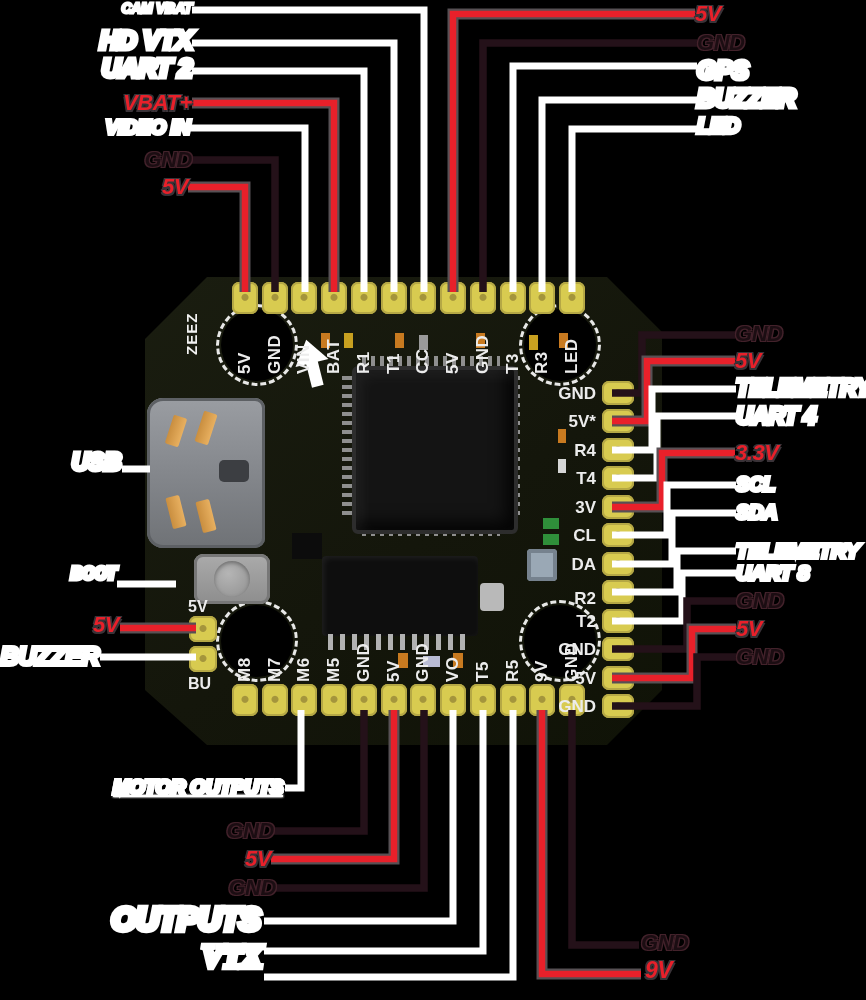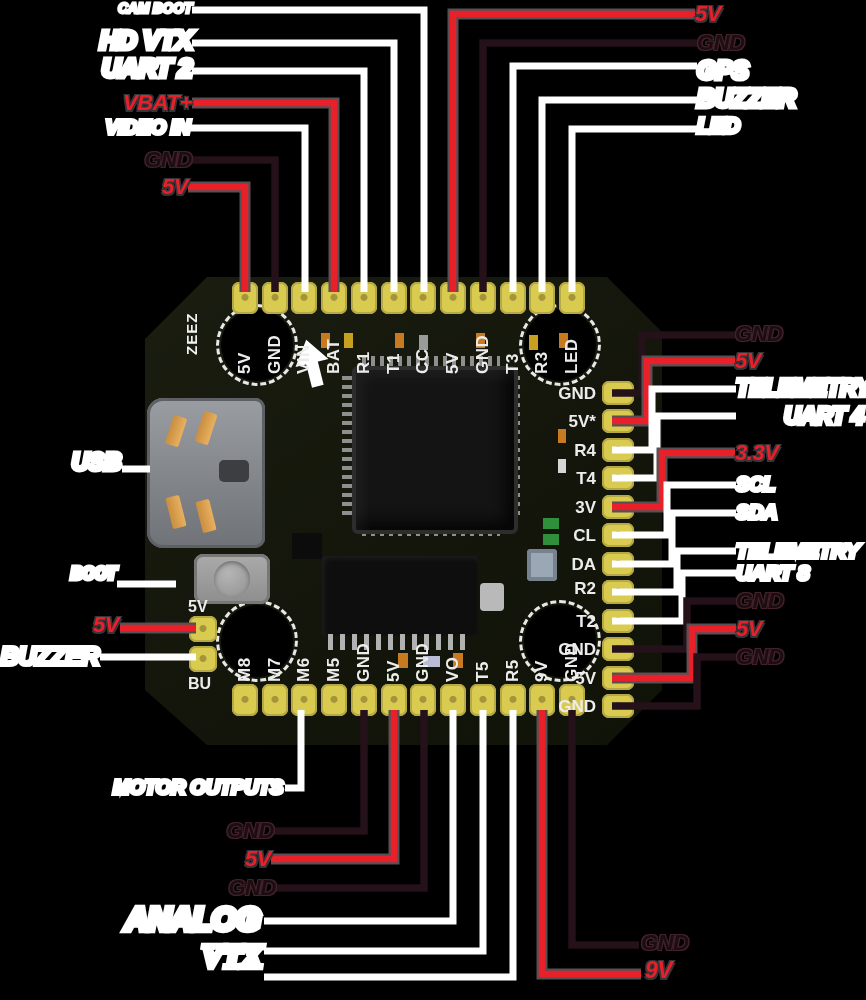--- a/index.html
+++ b/index.html
@@ -160,21 +160,21 @@
         <div class="vpin" style="left: 357.57px; top: 349px; height: 56px;">R5</div>
         <div class="vpin" style="left: 387.3px; top: 349px; height: 56px;">9V</div>
         <div class="vpin" style="left: 417.03px; top: 349px; height: 56px;">GND</div>
         <div class="rpin" style="left: 391px; top: 107px;">GND</div>
         <div class="rpin" style="left: 391px; top: 135.45px;">5V*</div>
         <div class="rpin" style="left: 391px; top: 163.9px;">R4</div>
         <div class="rpin" style="left: 391px; top: 192.35px;">T4</div>
         <div class="rpin" style="left: 391px; top: 220.8px;">3V</div>
         <div class="rpin" style="left: 391px; top: 249.25px;">CL</div>
         <div class="rpin" style="left: 391px; top: 277.7px;">DA</div>
-        <div class="rpin" style="left: 391px; top: 302px;">R2</div>
+        <div class="rpin" style="left: 391px; top: 312px;">R2</div>
         <div class="rpin" style="left: 391px; top: 334.6px;">T2</div>
         <div class="rpin" style="left: 391px; top: 363.05px;">GND</div>
         <div class="rpin" style="left: 391px; top: 391.5px;">5V</div>
         <div class="rpin" style="left: 391px; top: 419.95px;">GND</div>
         <div class="hpin" style="left: 43px; top: 321px;">5V</div>
         <div class="hpin" style="left: 43px; top: 398px;">BU</div>
       </div>
   </div>
 
   <svg id="wires" width="866" height="1000">
@@ -219,49 +219,49 @@
       <polyline points="639,945 572,945 572,710" fill="none" stroke="#241119" stroke-width="7.5"></polyline>
       <polyline points="641,974 542,974 542,710" fill="none" stroke="#575054" stroke-width="11"></polyline>
       <polyline points="641,974 542,974 542,710" fill="none" stroke="#e8202a" stroke-width="6.5"></polyline>
       <polyline points="122,469 150,469" fill="none" stroke="#ffffff" stroke-width="7"></polyline>
       <polyline points="117,584 176,584" fill="none" stroke="#ffffff" stroke-width="7"></polyline>
       <polyline points="120,628 196,628" fill="none" stroke="#575054" stroke-width="11"></polyline>
       <polyline points="120,628 196,628" fill="none" stroke="#e8202a" stroke-width="6.5"></polyline>
       <polyline points="100,657 196,657" fill="none" stroke="#ffffff" stroke-width="7"></polyline>
     </svg>
   <div id="labels">
-      <div class="lbl lw" style="top: 1px; font-size: 14px; right: 674px; -webkit-text-stroke: 2.8px rgb(255, 255, 255); text-shadow: rgb(255, 255, 255) 0px 0px 2px, rgb(255, 255, 255) 0px 0px 2px;">CAM BOOT</div>
+      <div class="lbl lw" style="top: 1px; font-size: 14px; right: 674px; -webkit-text-stroke: 2.8px rgb(255, 255, 255); text-shadow: rgb(255, 255, 255) 0px 0px 2px, rgb(255, 255, 255) 0px 0px 2px;">CAM VBAT</div>
       <div class="lbl lw" style="top: 27px; font-size: 26px; right: 674px; -webkit-text-stroke: 5.2px rgb(255, 255, 255); text-shadow: rgb(255, 255, 255) 0px 0px 2px, rgb(255, 255, 255) 0px 0px 2px;">HD VTX</div>
       <div class="lbl lw" style="top: 55px; font-size: 26px; right: 674px; -webkit-text-stroke: 5.2px rgb(255, 255, 255); text-shadow: rgb(255, 255, 255) 0px 0px 2px, rgb(255, 255, 255) 0px 0px 2px;">UART 2</div>
       <div class="lbl lr" style="top: 92px; font-size: 22px; right: 674px;">VBAT+</div>
       <div class="lbl lw" style="top: 117px; font-size: 20px; right: 676px; -webkit-text-stroke: 4px rgb(255, 255, 255); text-shadow: rgb(255, 255, 255) 0px 0px 2px, rgb(255, 255, 255) 0px 0px 2px;">VIDEO IN</div>
       <div class="lbl lg" style="top: 149px; font-size: 22px; right: 674px;">GND</div>
       <div class="lbl lr" style="top: 176px; font-size: 22px; right: 678px;">5V</div>
       <div class="lbl lr" style="top: 3px; font-size: 22px; left: 695px;">5V</div>
       <div class="lbl lg" style="top: 32px; font-size: 22px; left: 697px;">GND</div>
       <div class="lbl lw" style="top: 58px; font-size: 25px; left: 697px; -webkit-text-stroke: 5px rgb(255, 255, 255); text-shadow: rgb(255, 255, 255) 0px 0px 2px, rgb(255, 255, 255) 0px 0px 2px;">GPS</div>
       <div class="lbl lw" style="top: 86px; font-size: 25px; left: 697px; -webkit-text-stroke: 5px rgb(255, 255, 255); text-shadow: rgb(255, 255, 255) 0px 0px 2px, rgb(255, 255, 255) 0px 0px 2px;">BUZZER</div>
       <div class="lbl lw" style="top: 115px; font-size: 22px; left: 697px; -webkit-text-stroke: 4.4px rgb(255, 255, 255); text-shadow: rgb(255, 255, 255) 0px 0px 2px, rgb(255, 255, 255) 0px 0px 2px;">LED</div>
       <div class="lbl lg" style="top: 323px; font-size: 22px; left: 735px;">GND</div>
       <div class="lbl lr" style="top: 350px; font-size: 22px; left: 735px;">5V</div>
       <div class="lbl lw" style="top: 377px; font-size: 23px; left: 736px; -webkit-text-stroke: 4.6px rgb(255, 255, 255); text-shadow: rgb(255, 255, 255) 0px 0px 2px, rgb(255, 255, 255) 0px 0px 2px;">TELEMETRY</div>
-      <div class="lbl lw" style="top: 405px; font-size: 23px; left: 736px; -webkit-text-stroke: 4.6px rgb(255, 255, 255); text-shadow: rgb(255, 255, 255) 0px 0px 2px, rgb(255, 255, 255) 0px 0px 2px; margin-left: 48px;">UART 4</div>
+      <div class="lbl lw" style="top: 405px; font-size: 23px; left: 736px; -webkit-text-stroke: 4.6px rgb(255, 255, 255); text-shadow: rgb(255, 255, 255) 0px 0px 2px, rgb(255, 255, 255) 0px 0px 2px;">UART 4</div>
       <div class="lbl lr" style="top: 442px; font-size: 22px; left: 735px;">3.3V</div>
       <div class="lbl lw" style="top: 474px; font-size: 20px; left: 736px; -webkit-text-stroke: 4px rgb(255, 255, 255); text-shadow: rgb(255, 255, 255) 0px 0px 2px, rgb(255, 255, 255) 0px 0px 2px;">SCL</div>
       <div class="lbl lw" style="top: 502px; font-size: 20px; left: 736px; -webkit-text-stroke: 4px rgb(255, 255, 255); text-shadow: rgb(255, 255, 255) 0px 0px 2px, rgb(255, 255, 255) 0px 0px 2px;">SDA</div>
       <div class="lbl lw" style="top: 540px; font-size: 21px; left: 736px; -webkit-text-stroke: 4.2px rgb(255, 255, 255); text-shadow: rgb(255, 255, 255) 0px 0px 2px, rgb(255, 255, 255) 0px 0px 2px;">TELEMETRY</div>
       <div class="lbl lw" style="top: 562px; font-size: 21px; left: 736px; -webkit-text-stroke: 4.2px rgb(255, 255, 255); text-shadow: rgb(255, 255, 255) 0px 0px 2px, rgb(255, 255, 255) 0px 0px 2px;">UART 8</div>
       <div class="lbl lg" style="top: 590px; font-size: 22px; left: 736px;">GND</div>
       <div class="lbl lr" style="top: 618px; font-size: 22px; left: 736px;">5V</div>
       <div class="lbl lg" style="top: 646px; font-size: 22px; left: 736px;">GND</div>
-      <div class="lbl lw" style="top: 777px; font-size: 20px; right: 583px; -webkit-text-stroke: 4px rgb(255, 255, 255); text-shadow: rgb(255, 255, 255) 0px 0px 2px, rgb(255, 255, 255) 0px 0px 2px;">MOTOR OUTPUTS</div>
+      <div class="lbl lw" style="top: 777px; font-size: 20px; right: 583px; -webkit-text-stroke: 4px rgb(255, 255, 255); text-shadow: rgb(255, 255, 255) 0px 0px 2px, rgb(255, 255, 255) 0px 0px 2px; text-decoration: underline;">MOTOR OUTPUTS</div>
       <div class="lbl lg" style="top: 820px; font-size: 22px; right: 592px;">GND</div>
       <div class="lbl lr" style="top: 848px; font-size: 22px; right: 595px;">5V</div>
       <div class="lbl lg" style="top: 877px; font-size: 22px; right: 590px;">GND</div>
-      <div class="lbl lw" style="top: 903px; font-size: 32px; right: 606px; -webkit-text-stroke: 6.4px rgb(255, 255, 255); text-shadow: rgb(255, 255, 255) 0px 0px 2px, rgb(255, 255, 255) 0px 0px 2px;">ANALOG</div>
+      <div class="lbl lw" style="top: 903px; font-size: 32px; right: 606px; -webkit-text-stroke: 6.4px rgb(255, 255, 255); text-shadow: rgb(255, 255, 255) 0px 0px 2px, rgb(255, 255, 255) 0px 0px 2px;">OUTPUTS</div>
       <div class="lbl lw" style="top: 940px; font-size: 32px; right: 604px; -webkit-text-stroke: 6.4px rgb(255, 255, 255); text-shadow: rgb(255, 255, 255) 0px 0px 2px, rgb(255, 255, 255) 0px 0px 2px; font-family: Liberation Serif, serif;">VTX</div>
       <div class="lbl lg" style="top: 932px; font-size: 22px; left: 641px;">GND</div>
       <div class="lbl lr" style="top: 959px; font-size: 23px; left: 645px;">9V</div>
       <div class="lbl lw" style="top: 450px; font-size: 24px; right: 745px; -webkit-text-stroke: 4.8px rgb(255, 255, 255); text-shadow: rgb(255, 255, 255) 0px 0px 2px, rgb(255, 255, 255) 0px 0px 2px;">USB</div>
       <div class="lbl lw" style="top: 566px; font-size: 16px; right: 750px; -webkit-text-stroke: 4.8px rgb(255, 255, 255); text-shadow: rgb(255, 255, 255) 0px 0px 2px, rgb(255, 255, 255) 0px 0px 2px;">BOOT</div>
       <div class="lbl lr" style="top: 614px; font-size: 22px; right: 747px;">5V</div>
       <div class="lbl lw" style="top: 644px; font-size: 25px; right: 767px; -webkit-text-stroke: 4.2px rgb(255, 255, 255); text-shadow: rgb(255, 255, 255) 0px 0px 2px, rgb(255, 255, 255) 0px 0px 2px;">BUZZER</div>
     </div>
 </div>
 

